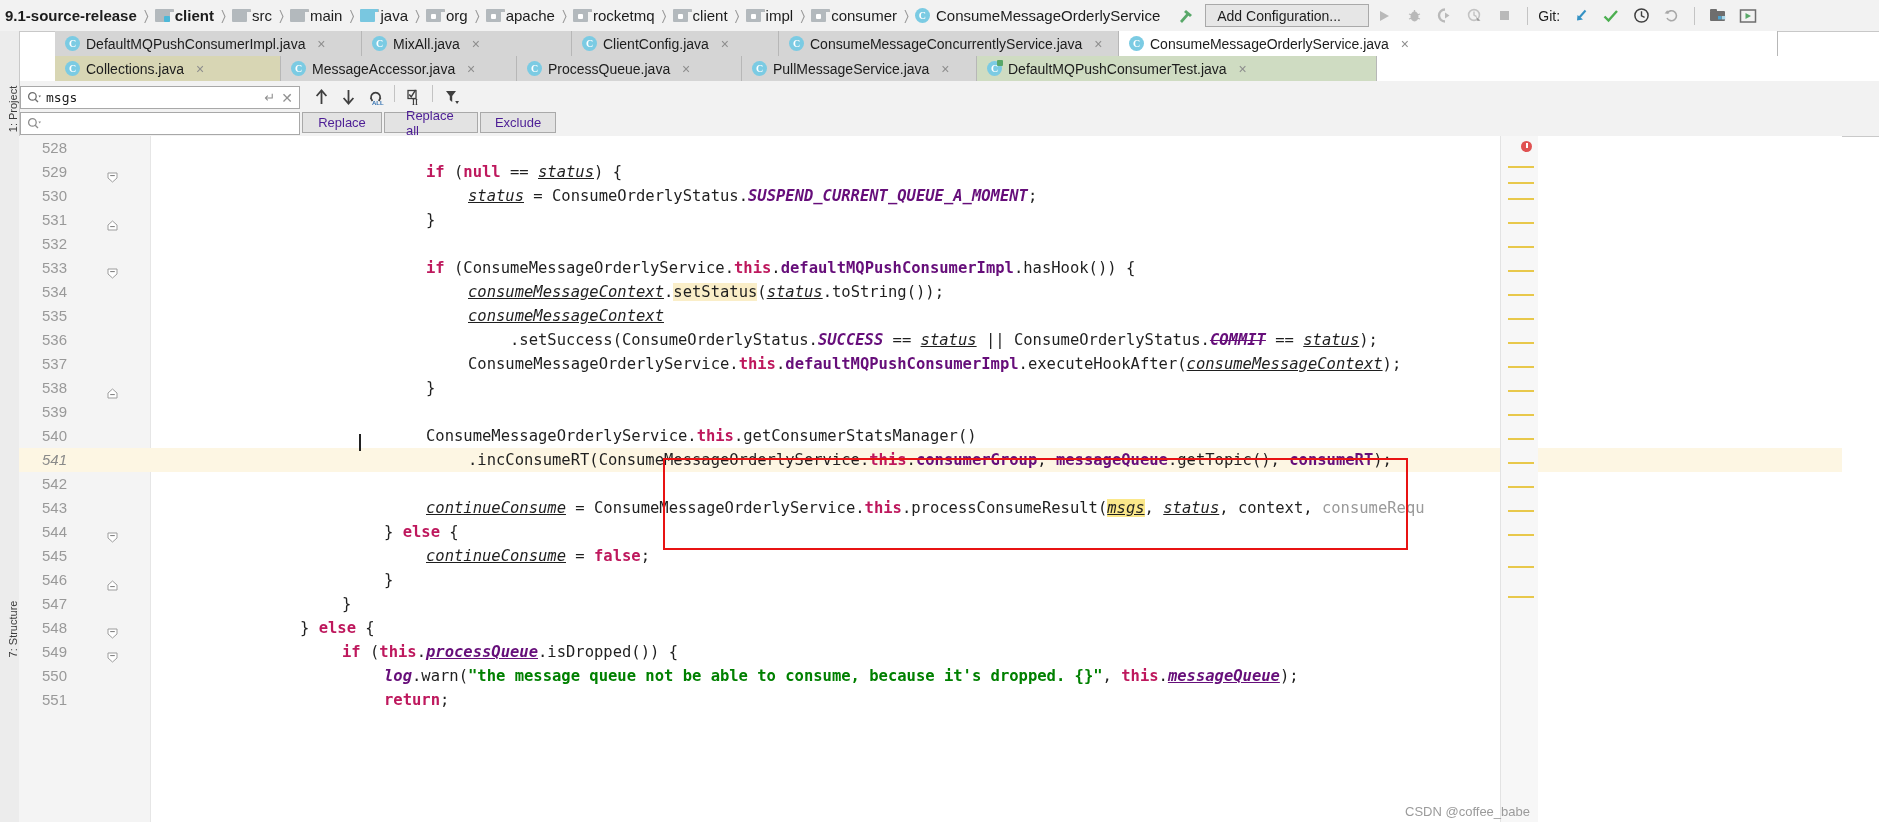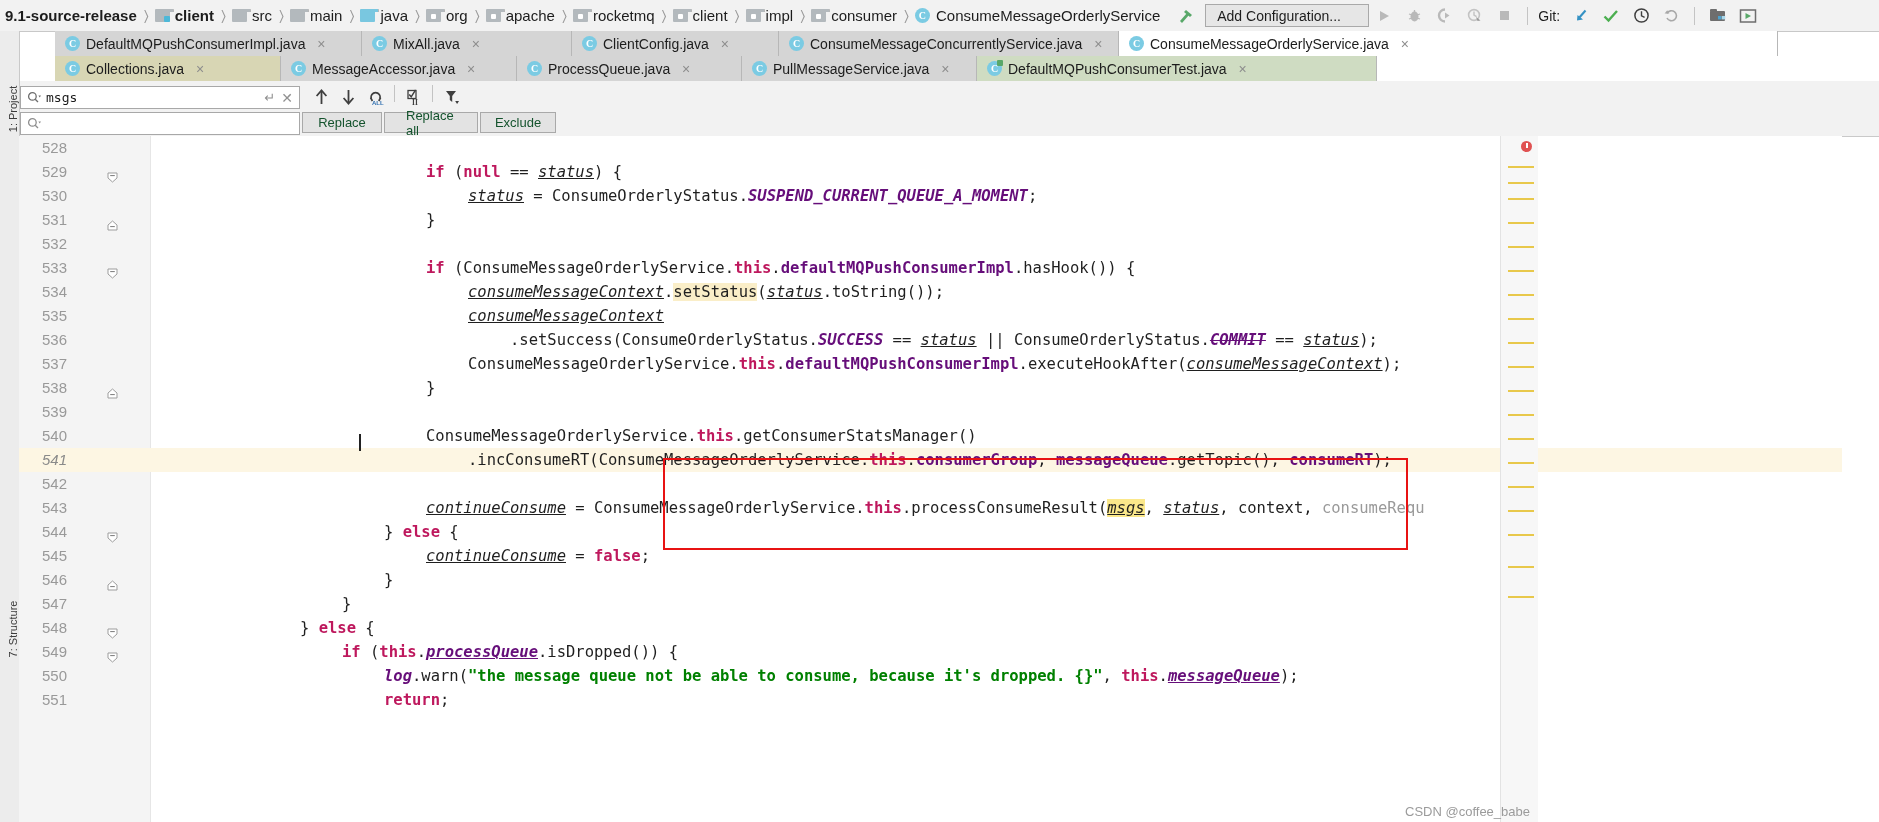--- a/index.html
+++ b/index.html
@@ -78,21 +78,21 @@
   }
   .magni{margin:0 4px 0 6px;display:flex;align-items:center;}
   .fval{font-family:"DejaVu Sans Mono",monospace;font-size:13px;color:#1b1b1b;flex:1;}
   .fret{color:#909090;font-size:13px;margin-right:6px;}
   .fx{color:#909090;font-size:14px;margin-right:6px;}
   .nav-icons{position:absolute;left:308px;top:4px;display:flex;align-items:flex-start;height:23px;font-weight:bold;}
   .nav-icons .ni{width:27px;height:23px;display:flex;align-items:center;justify-content:center;}
   .nav-sep{width:1px;height:17px;background:#c3c3c3;margin:0 5px;}
   .rbtn{
     position:absolute;top:31px;height:21px;border:1px solid #a9a9a9;background:#e3e3e3;
-    display:flex;align-items:center;justify-content:center;font-size:13px;color:#14532d;padding:0 10px;
+    display:flex;align-items:center;justify-content:center;font-size:13px;color:#4c1d95;padding:0 10px;
     box-sizing:border-box;
   }
   .cbrow{position:absolute;display:flex;align-items:center;}
   .cb{display:flex;align-items:center;margin-right:22px;white-space:nowrap;}
   .cbox{width:12px;height:12px;border:1.5px solid #6d6d6d;background:#fff;margin-right:6px;}
   .cblbl{font-size:13px;color:#1c1c1c;}
   .qmark{color:#7a7a7a;font-size:13px;margin-left:4px;}
   .matches{position:absolute;left:805px;top:89px;font-size:13px;font-weight:bold;color:#1c1c1c;}
 
   

